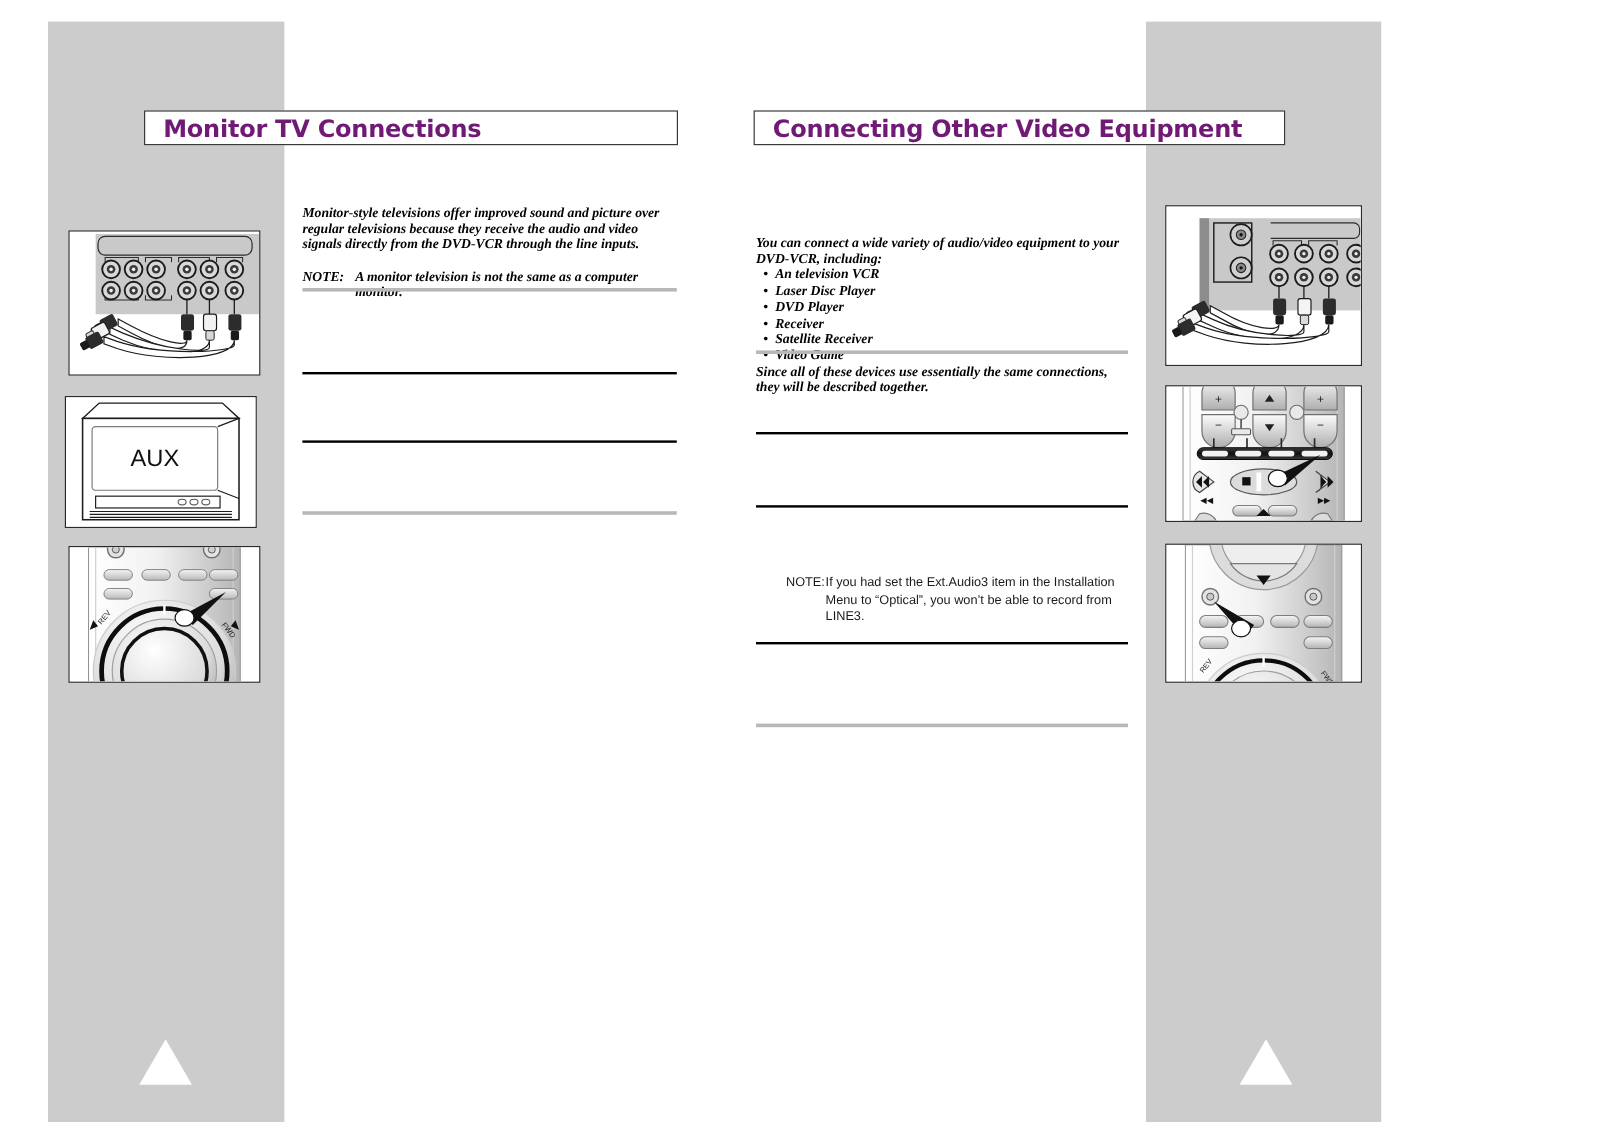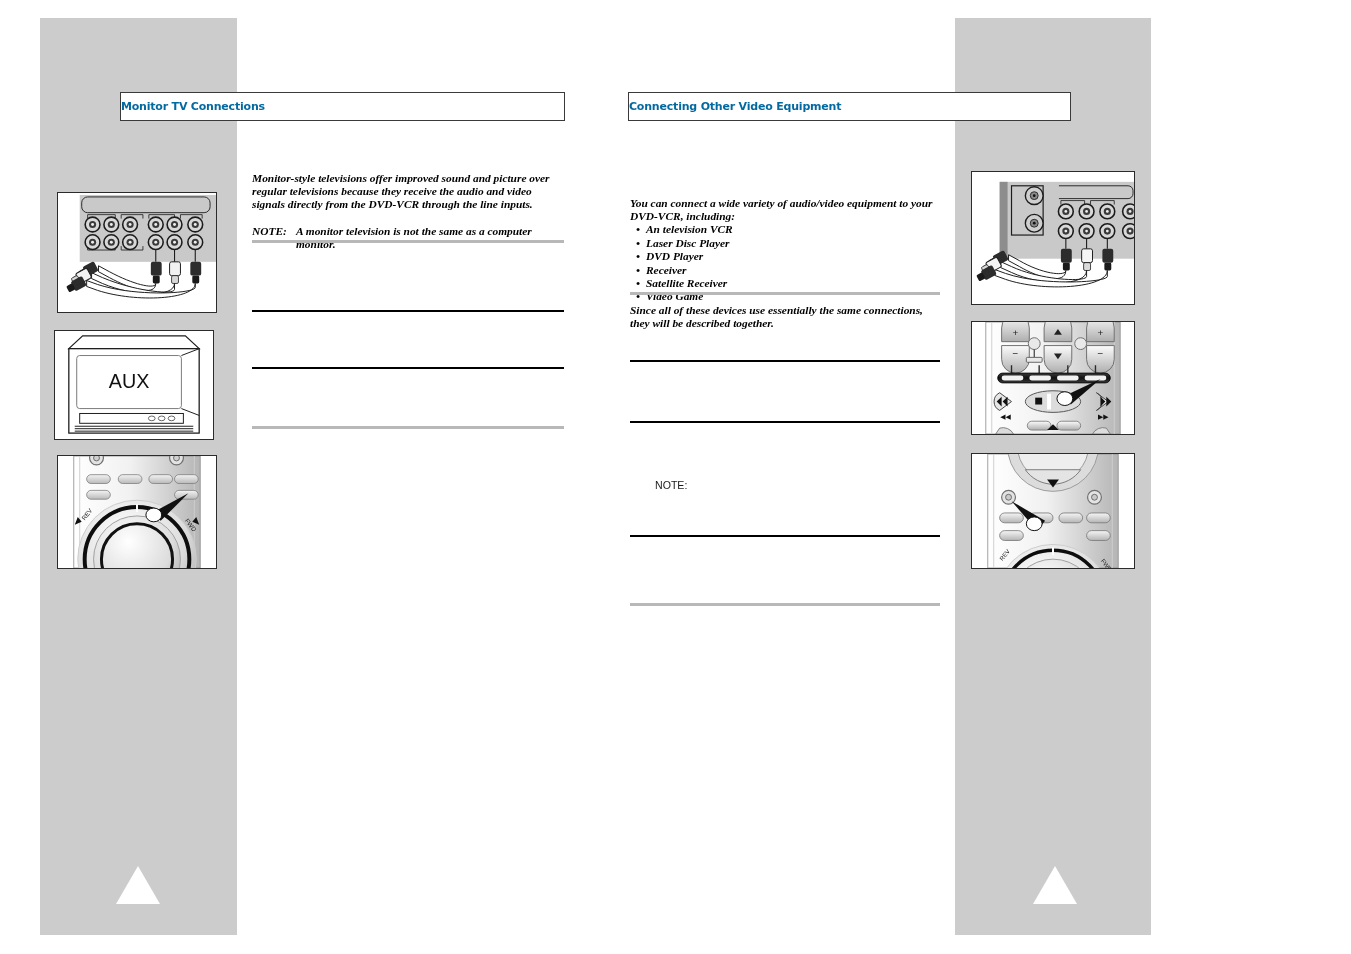--- a/index.html
+++ b/index.html
@@ -35,23 +35,24 @@
     position: absolute;
     border: 1px solid #3a3a3a;
     background: #ffffff;
     box-sizing: border-box;
     display: flex;
     align-items: center;
   }
   .section-header span {
     font-family: "DejaVu Sans", sans-serif;
     font-weight: bold;
-    font-size: 11px;
+    font-size: 20px;
     letter-spacing: -0.2px;
-    color: #0369a1;
+    color: #701a75;
+    padding-left: 15px;
   }
   #hdr-left  { left: 120px; top: 92px;  width: 445px; height: 29px; }
   #hdr-right { left: 628px; top: 92px;  width: 443px; height: 29px; }
 
   
   .col-text {
     position: absolute;
     font-family: "Liberation Serif", serif;
     font-style: italic;
     font-weight: bold;
@@ -149,20 +150,21 @@
       <li>DVD Player</li>
       <li>Receiver</li>
       <li>Satellite Receiver</li>
       <li>Video Game</li>
     </ul>
     <div>Since all of these devices use essentially the same connections, they will be described together.</div>
   </div>
 
   <div id="note-optical">
     <div class="lbl">NOTE:</div>
+    <div class="bdy">If you had set the Ext.Audio3 item in the Installation Menu to “Optical”, you won’t be able to record from LINE3.</div>
   </div>
 
   <div class="rule gray" style="left:252px; top:240px; width:312px;"></div>
   <div class="rule black" style="left:252px; top:310px; width:312px;"></div>
   <div class="rule black" style="left:252px; top:367px; width:312px;"></div>
   <div class="rule gray" style="left:252px; top:426px; width:312px;"></div>
 
   <div class="rule gray" style="left:630px; top:292px; width:310px;"></div>
   <div class="rule black" style="left:630px; top:360px; width:310px;"></div>
   <div class="rule black" style="left:630px; top:421px; width:310px;"></div>

